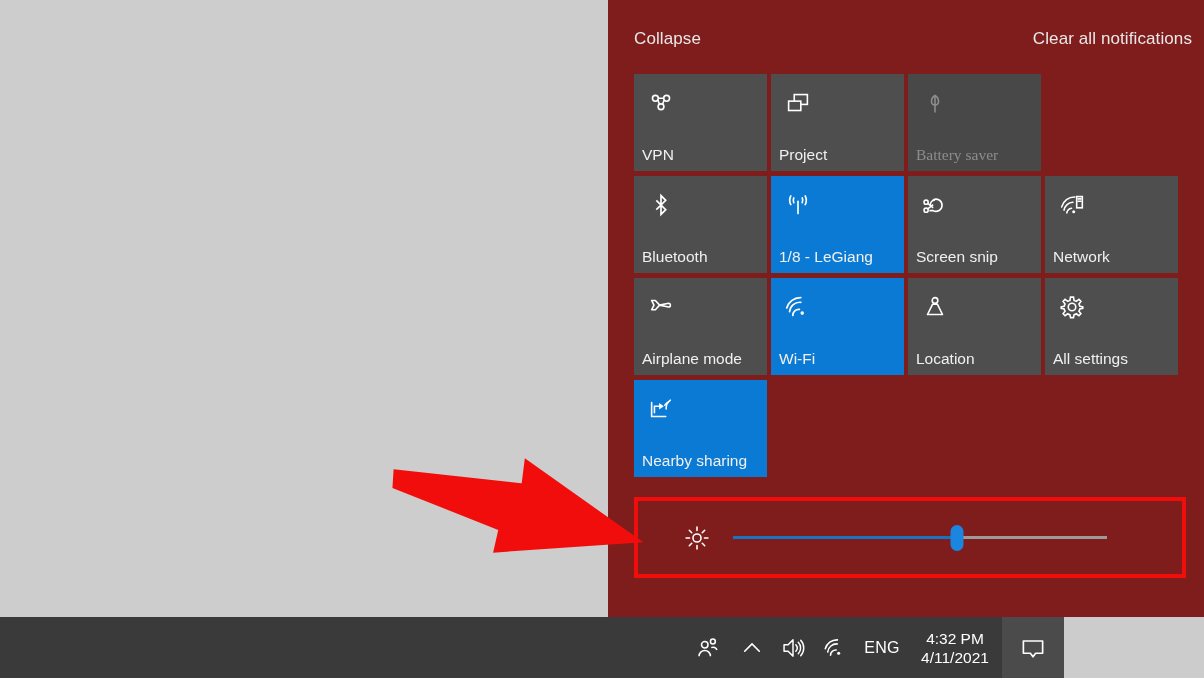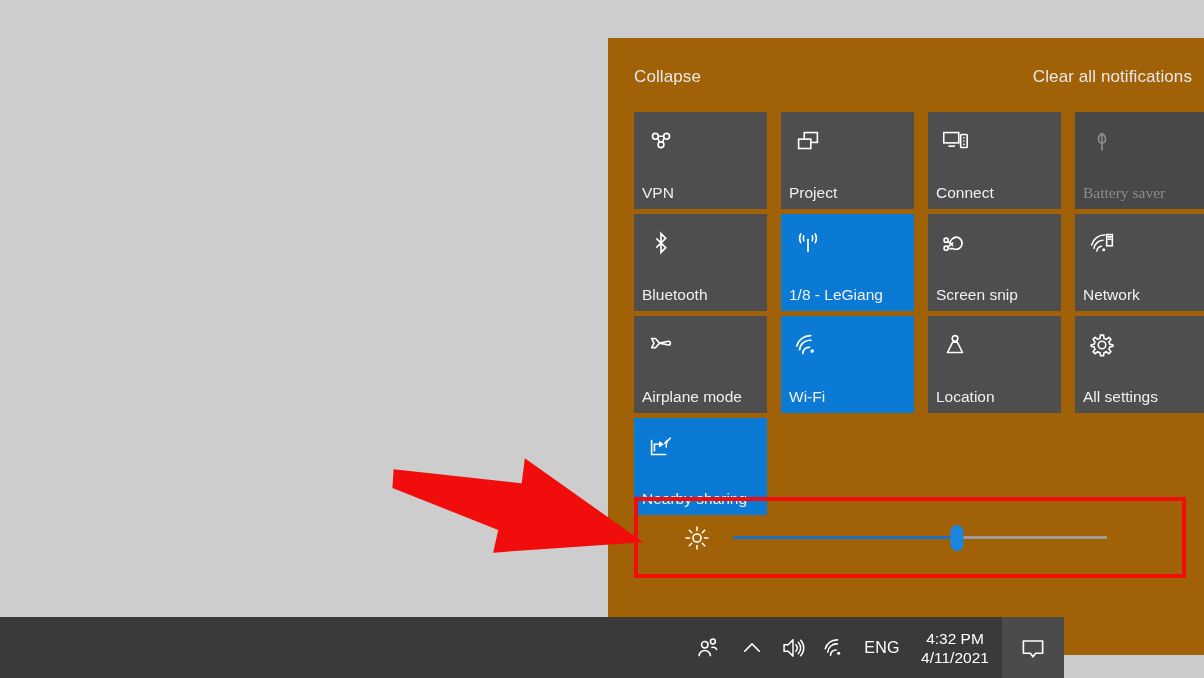--- a/index.html
+++ b/index.html
@@ -62,21 +62,21 @@
 
   
   #tile-grid {
     position: absolute;
     left: 26px;
     top: 74px;
     width: 560px;
   }
   .tile-row {
     display: flex;
-    gap: 14px;
+    gap: 4px;
     margin-bottom: 5px;
   }
   .tile {
     position: relative;
     width: 133px;
     height: 97px;
     background: #4e4e4e;
     box-sizing: border-box;
     cursor: default;
     flex: 0 0 auto;
@@ -236,21 +236,21 @@
   }
   #tray-actioncenter .tray-icon { width: 28px; height: 28px; }
 </style>
 </head>
 <body>
 
 <div id="screen">
 
   <div id="desktop" style="background: rgb(205, 205, 205);"></div>
 
-  <div id="action-center" style="background: #a16207; margin-top: 38px;">
+  <div id="action-center" style="background: #7f1d1d;">
 
     <div id="ac-header">
       <div class="ac-link" id="collapse-link">Collapse</div>
       <div class="ac-link" id="clear-link">Clear all notifications</div>
     </div>
 
     <div id="tile-grid">
 
       <div class="tile-row">
         <div class="tile">
@@ -268,33 +268,20 @@
         <div class="tile">
           <span class="tile-icon">
             <svg viewBox="0 0 32 32" fill="none" stroke="currentColor" stroke-width="1.7">
               <rect x="12" y="7" width="14" height="10.5"></rect>
               <rect x="6" y="14" width="13" height="10" fill="#4e4e4e"></rect>
             </svg>
           </span>
           <span class="tile-label">Project</span>
         </div>
 
-        <div class="tile">
-          <span class="tile-icon">
-            <svg viewBox="0 0 32 32" fill="none" stroke="currentColor" stroke-width="1.7">
-              <rect x="4" y="7" width="16" height="11"></rect>
-              <path d="M9 21.5 L16 21.5"></path>
-              <rect x="22" y="9" width="7" height="14" rx="1"></rect>
-              <circle cx="25.5" cy="12.5" r="0.9" fill="currentColor" stroke="none"></circle>
-              <circle cx="25.5" cy="16" r="0.9" fill="currentColor" stroke="none"></circle>
-              <circle cx="25.5" cy="19.5" r="0.9" fill="currentColor" stroke="none"></circle>
-            </svg>
-          </span>
-          <span class="tile-label">Connect</span>
-        </div>
 
         <div class="tile disabled">
           <span class="tile-icon">
             <svg viewBox="0 0 32 32" fill="none" stroke="currentColor" stroke-width="1.7">
               <path d="M16 8 C11 11 11 18 16 18 C21 18 21 11 16 8 Z"></path>
               <path d="M16 8 L16 26"></path>
             </svg>
           </span>
           <span class="tile-label">Battery saver</span>
         </div>

